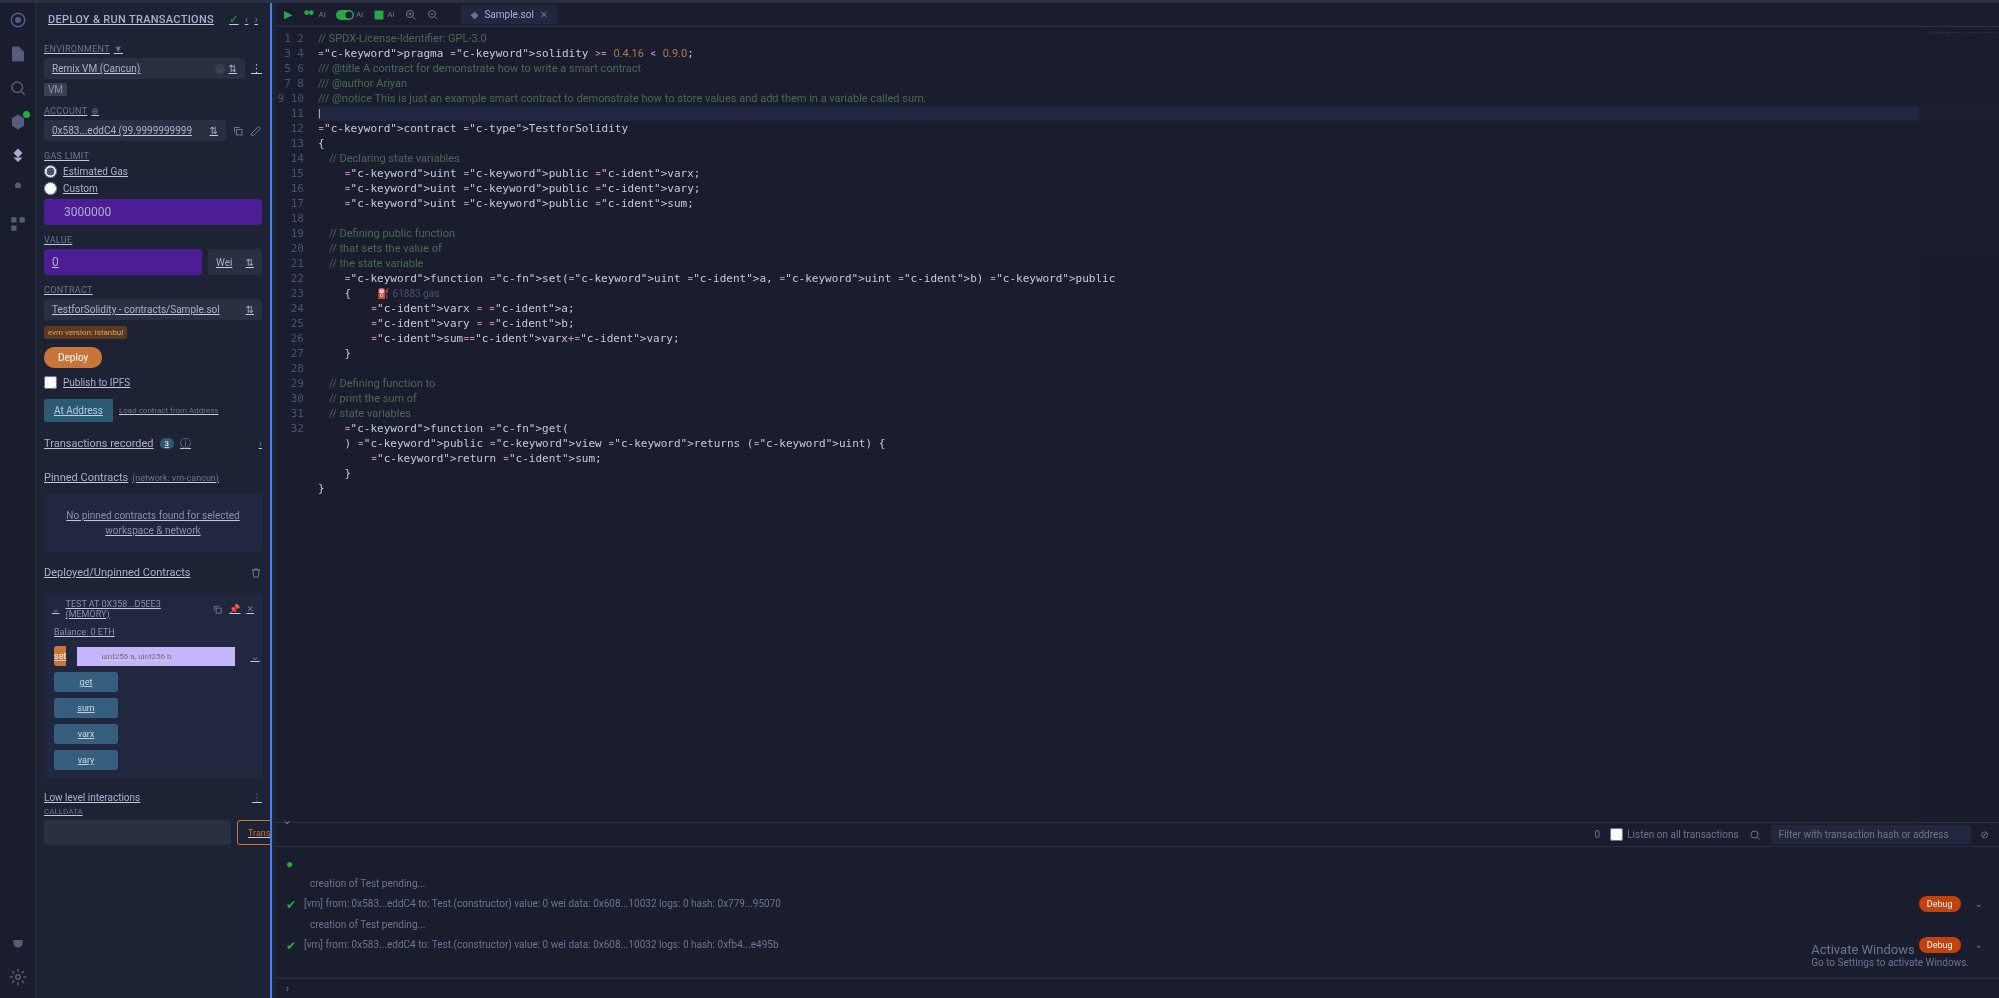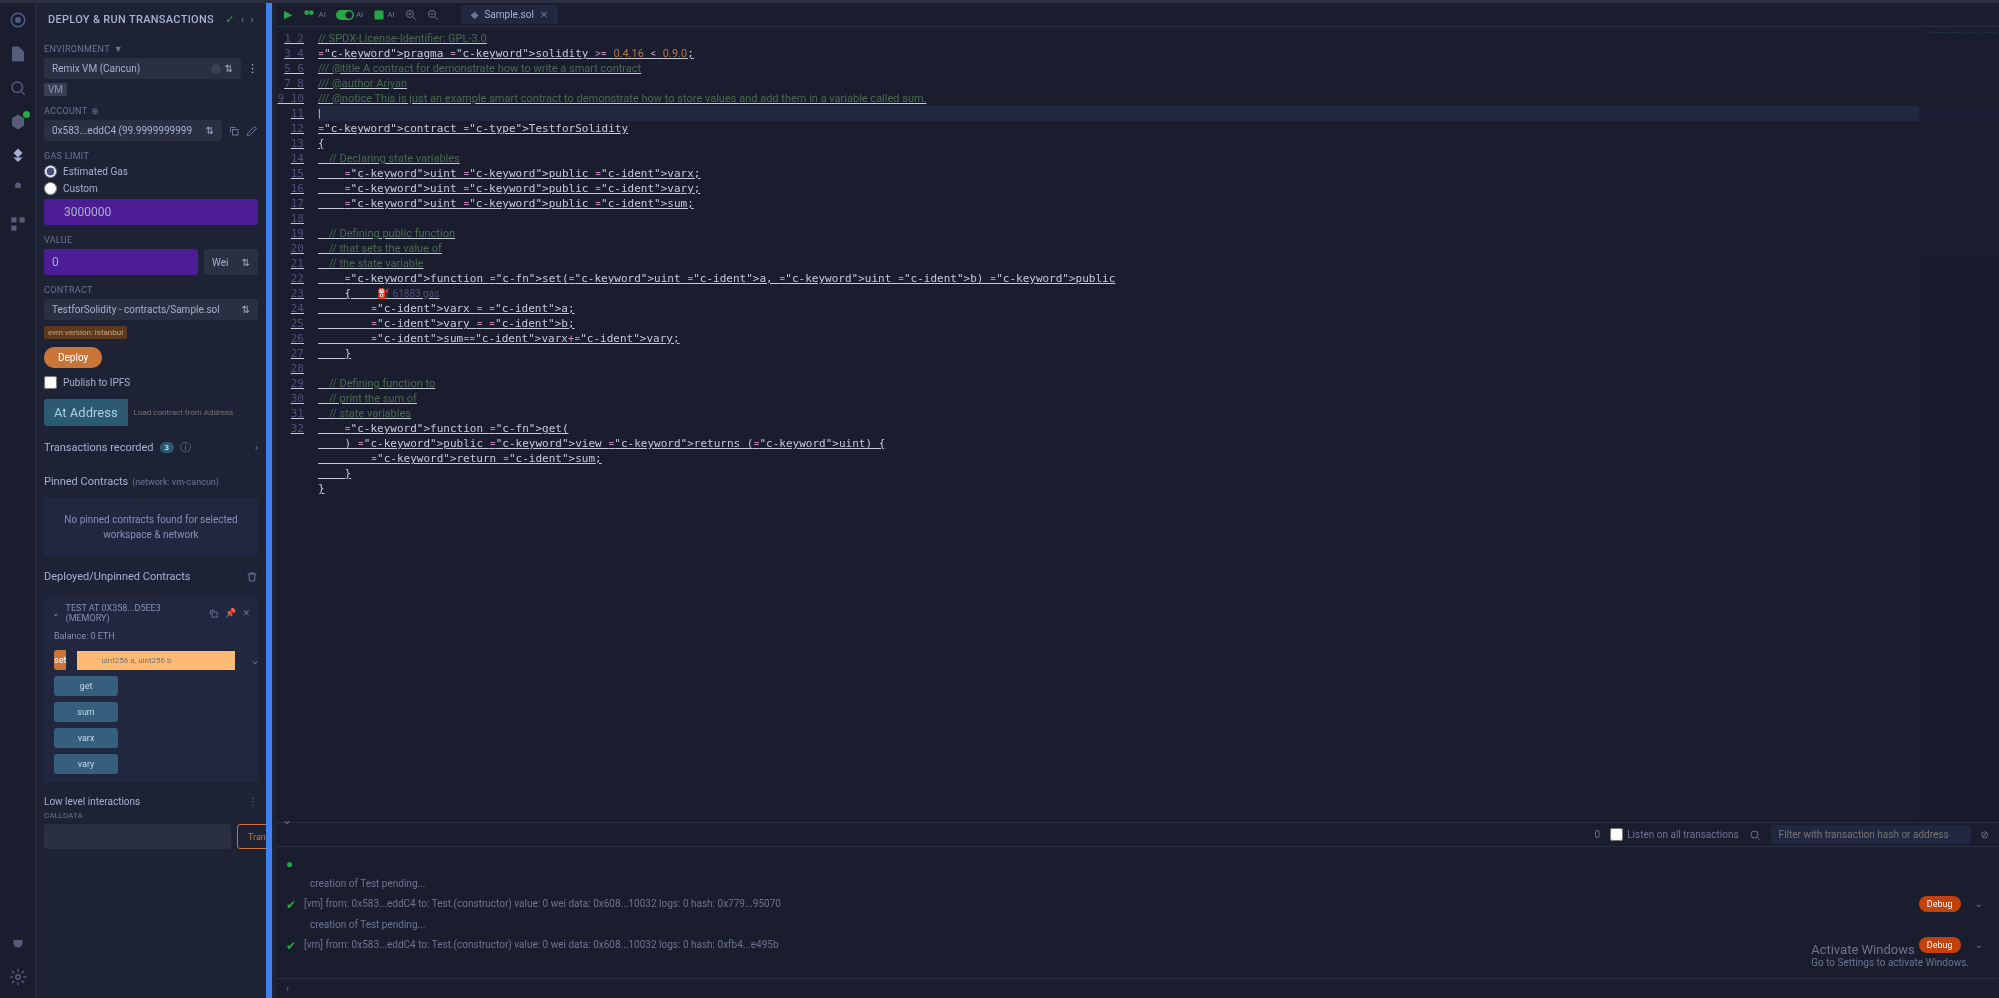--- a/index.html
+++ b/index.html
@@ -6,72 +6,72 @@
 body { background:#1a1d2e; color:#c5c9d8; font-size:11px; overflow:hidden; width:1999px; height:998px; }
 .top-strip { height:3px; background:#2a2f42; }
 .main-layout { display:flex; height:995px; }
 .icon-bar { width:36px; background:#1a1d2e; display:flex; flex-direction:column; align-items:center; padding-top:8px; gap:16px; border-right:1px solid #2a2f42; }
 .icon-bar .ic { width:18px; height:18px; color:#565d7a; cursor:pointer; position:relative; }
 .icon-bar .ic.active { color:#a8b0d0; }
 .icon-bar .ic svg { width:100%; height:100%; }
 .icon-bar .bottom-icons { margin-top:auto; padding-bottom:12px; display:flex; flex-direction:column; gap:16px; }
 .badge-dot { position:absolute; top:-2px; right:-3px; width:7px; height:7px; border-radius:50%; }
 .badge-green { background:#28a745; }
-.side-panel { width:236px; background:#1e2235; border-right:6px solid #3b82f6; overflow-y:auto; padding:0 8px 12px 8px; }
+.side-panel { width:236px; background:#1e2235; border-right:2px solid #3b82f6; overflow-y:auto; padding:0 8px 12px 8px;text-decoration:underline; }
 .panel-header { display:flex; align-items:center; padding:10px 4px 8px 4px; color:#a8b0d0; font-size:11px; letter-spacing:0.3px; font-weight:500; }
 .panel-header .chev-group { margin-left:auto; display:flex; gap:6px; }
 .field-label { color:#6c7493; font-size:9px; letter-spacing:0.3px; margin:10px 0 4px 0; display:flex; align-items:center; gap:4px; }
 .env-row { display:flex; align-items:center; gap:6px; }
 .select-box { background:#2a2f42; border:none; color:#a8b0d0; padding:5px 8px; border-radius:3px; font-size:10px; flex:1; display:flex; align-items:center; justify-content:space-between; }
 .vm-badge { background:#3a3f52; color:#8890b0; font-size:10px; padding:1px 4px; border-radius:2px; display:inline-block; margin-top:4px; }
 .account-row { display:flex; gap:6px; align-items:center; }
 .account-row .icn { color:#6c7493; cursor:pointer; }
 .radio-row { display:flex; align-items:center; gap:6px; color:#a8b0d0; font-size:10px; margin:4px 0; }
 .radio-row input[type=radio]{ accent-color:#4a5278; }
 .text-input { background:#4c1d95; border:none; color:#a8b0d0; padding:6px 8px; border-radius:3px; font-size:12px; width:100%; }
 .value-row { display:flex; gap:6px; }
 .evm-warn { background:#5c3a1e; color:#d4a574; font-size:8px; padding:2px 4px; display:inline-block; margin-top:6px; border-radius:2px; }
 .deploy-btn { background:#c97539; color:#fff; border:none; padding:5px 14px; border-radius:10px; font-size:10px; margin-top:8px; cursor:pointer; }
 .checkbox-row { display:flex; align-items:center; gap:6px; font-size:10px; color:#a8b0d0; margin-top:8px; }
 .at-address-row { display:flex; gap:0; margin-top:10px; }
-.at-address-btn { background:#2d5a73; color:#a8cfe0; border:none; padding:6px 10px; font-size:13px; border-radius:3px 0 0 3px; }
+.at-address-btn { background:#2d5a73; color:#a8cfe0; border:none; padding:6px 10px; font-size:10px; border-radius:3px 0 0 3px; }
 .at-address-input { flex:1; background:#1e2235; border:none; padding:6px; font-size:8px; color:#4a5278; }
 .section-row { display:flex; align-items:center; padding:14px 0 6px 0; color:#a8b0d0; font-size:11px; cursor:pointer; }
 .section-row .count-badge { background:#2d5a73; color:#fff; font-size:8px; padding:1px 5px; border-radius:8px; margin-left:6px; }
 .section-row .info-ic { margin-left:6px; color:#6c7493; }
 .section-row .chev { margin-left:auto; color:#6c7493; }
 .pinned-sub { color:#6c7493; font-size:9px; margin-left:4px; }
 .no-pinned { background:#222740; padding:14px 10px; text-align:center; color:#8890b0; font-size:10px; border-radius:3px; margin-top:8px; line-height:1.5; }
 .deployed-header { display:flex; align-items:center; color:#a8b0d0; font-size:11px; padding:14px 0 6px 0; }
 .trash-ic { margin-left:auto; color:#6c7493; cursor:pointer; }
 .contract-inst { background:#222740; border-radius:3px; margin-top:8px; }
 .contract-head { display:flex; align-items:center; padding:6px 8px; font-size:9px; color:#8890b0; gap:6px; }
 .contract-head .name-addr { flex:1; }
 .balance-row { padding:2px 10px 6px 10px; font-size:9px; color:#8890b0; }
 .fn-btn-row { display:flex; padding:3px 10px; gap:11px; align-items:center; }
 .fn-btn { border:none; padding:5px 0; font-size:9px; border-radius:3px 0 0 3px; width:64px; text-align:center; cursor:pointer; }
 .fn-btn.orange { background:#c97539; color:#fff; }
 .fn-btn.blue { background:#355f7d; color:#c5d9e8; border-radius:3px; }
-.fn-input { flex:1; background:#fdba74; border:none; padding:5px 24px; font-size:8px; color:#4a5278; }
+.fn-input { flex:1; background:#c4b5fd; border:none; padding:5px 24px; font-size:8px; color:#4a5278; }
 .expand-chev { color:#6c7493; padding:0 4px; cursor:pointer; }
 .lowlevel-label { color:#a8b0d0; font-size:10px; margin-top:14px; display:flex; justify-content:space-between; }
 .calldata-label { color:#6c7493; font-size:8px; margin-top:4px; }
 .transact-row { display:flex; gap:6px; margin-top:4px; }
 .transact-input { flex:1; background:#2a2f42; border:none; padding:5px; border-radius:3px; }
 .transact-btn { background:transparent; border:1px solid #c97539; color:#c97539; padding:4px 10px; border-radius:3px; font-size:9px; }
 .drag-handle { width:4px; background:#1e2235; cursor:col-resize; }
 .editor-area { flex:1; display:flex; flex-direction:column; background:#1a1d2e; }
 .editor-toolbar { height:24px; display:flex; align-items:center; padding:0 8px; gap:10px; border-bottom:1px solid #2a2f42; }
 .tb-ic { color:#28a745; cursor:pointer; font-size:11px; display:flex; align-items:center; gap:2px;}
 .tb-ic.gray { color:#6c7493; }
 .tb-ic .ai-txt{ color:#6c7493; font-size:8px; }
 .file-tab { background:#222740; padding:4px 10px; display:flex; align-items:center; gap:6px; font-size:10px; color:#a8b0d0; border-radius:3px 3px 0 0; margin-left:12px;}
 .file-tab .sol-ic { color:#6c7493; font-size:10px; }
 .file-tab .close-x { color:#6c7493; cursor:pointer; }
-.code-wrap { flex:1; display:flex; overflow:hidden; position:relative;text-decoration:underline; }
+.code-wrap { flex:1; display:flex; overflow:hidden; position:relative; }
 .gutter { width:36px; background:#1a1d2e; color:#4a5278; text-align:right; padding:4px 8px 0 0; font-family:Consolas,monospace; font-size:11px; line-height:15px; }
 .code-body { flex:1; font-family:Consolas,monospace; font-size:11px; line-height:15px; padding:4px 0 0 6px; white-space:pre; color:#c5c9d8; overflow:auto;}
 .c-comment { color:#4a6a4f; }
 .c-string { color:#b07848; }
 .c-op { color:#c586c0; }
 .c-gas { color:#4a5278; font-size:10px; }
 .hl-line { background:#222740; display:inline-block; width:100%; }
 .minimap { position:absolute; right:0; top:0; width:80px; height:100%; background:#1a1d2e; opacity:0.7; }
 .mm-content { font-size:2px; line-height:3px; color:#3a6a5f; padding:4px; font-family:monospace; white-space:pre;}
 .terminal-area { height:176px; background:#1a1d2e; border-top:1px solid #2a2f42; display:flex; flex-direction:column; position:relative; }

